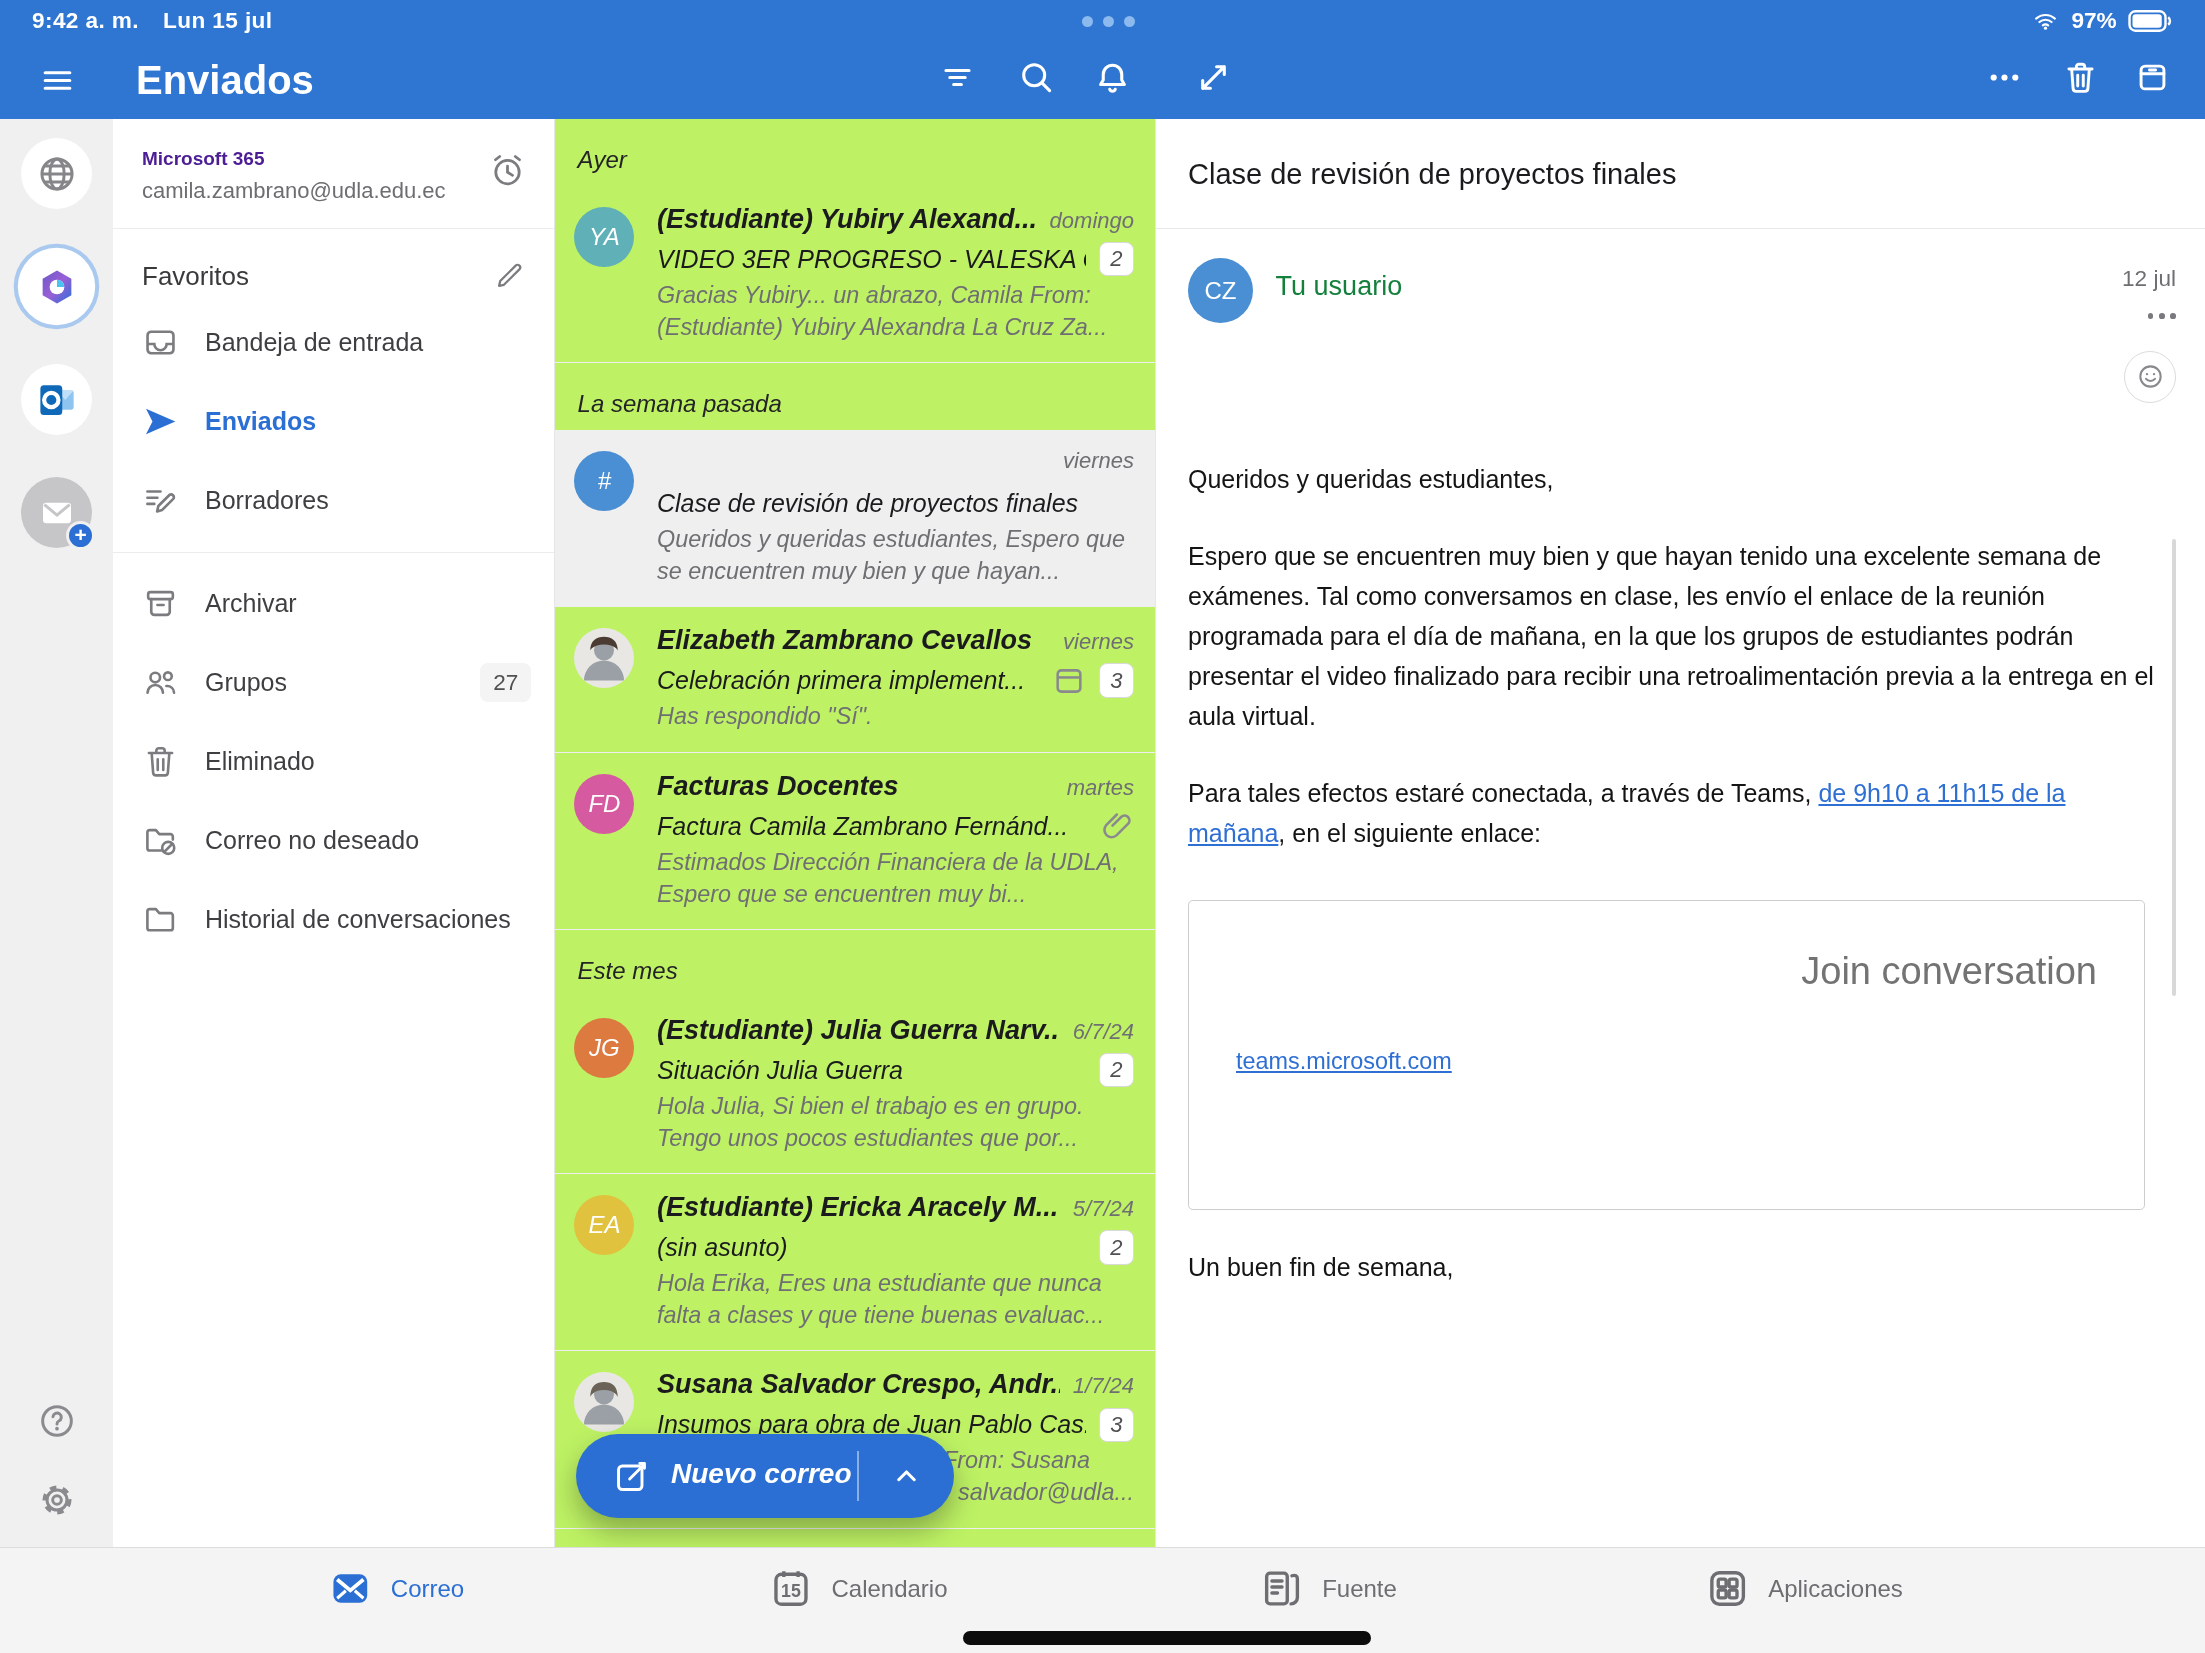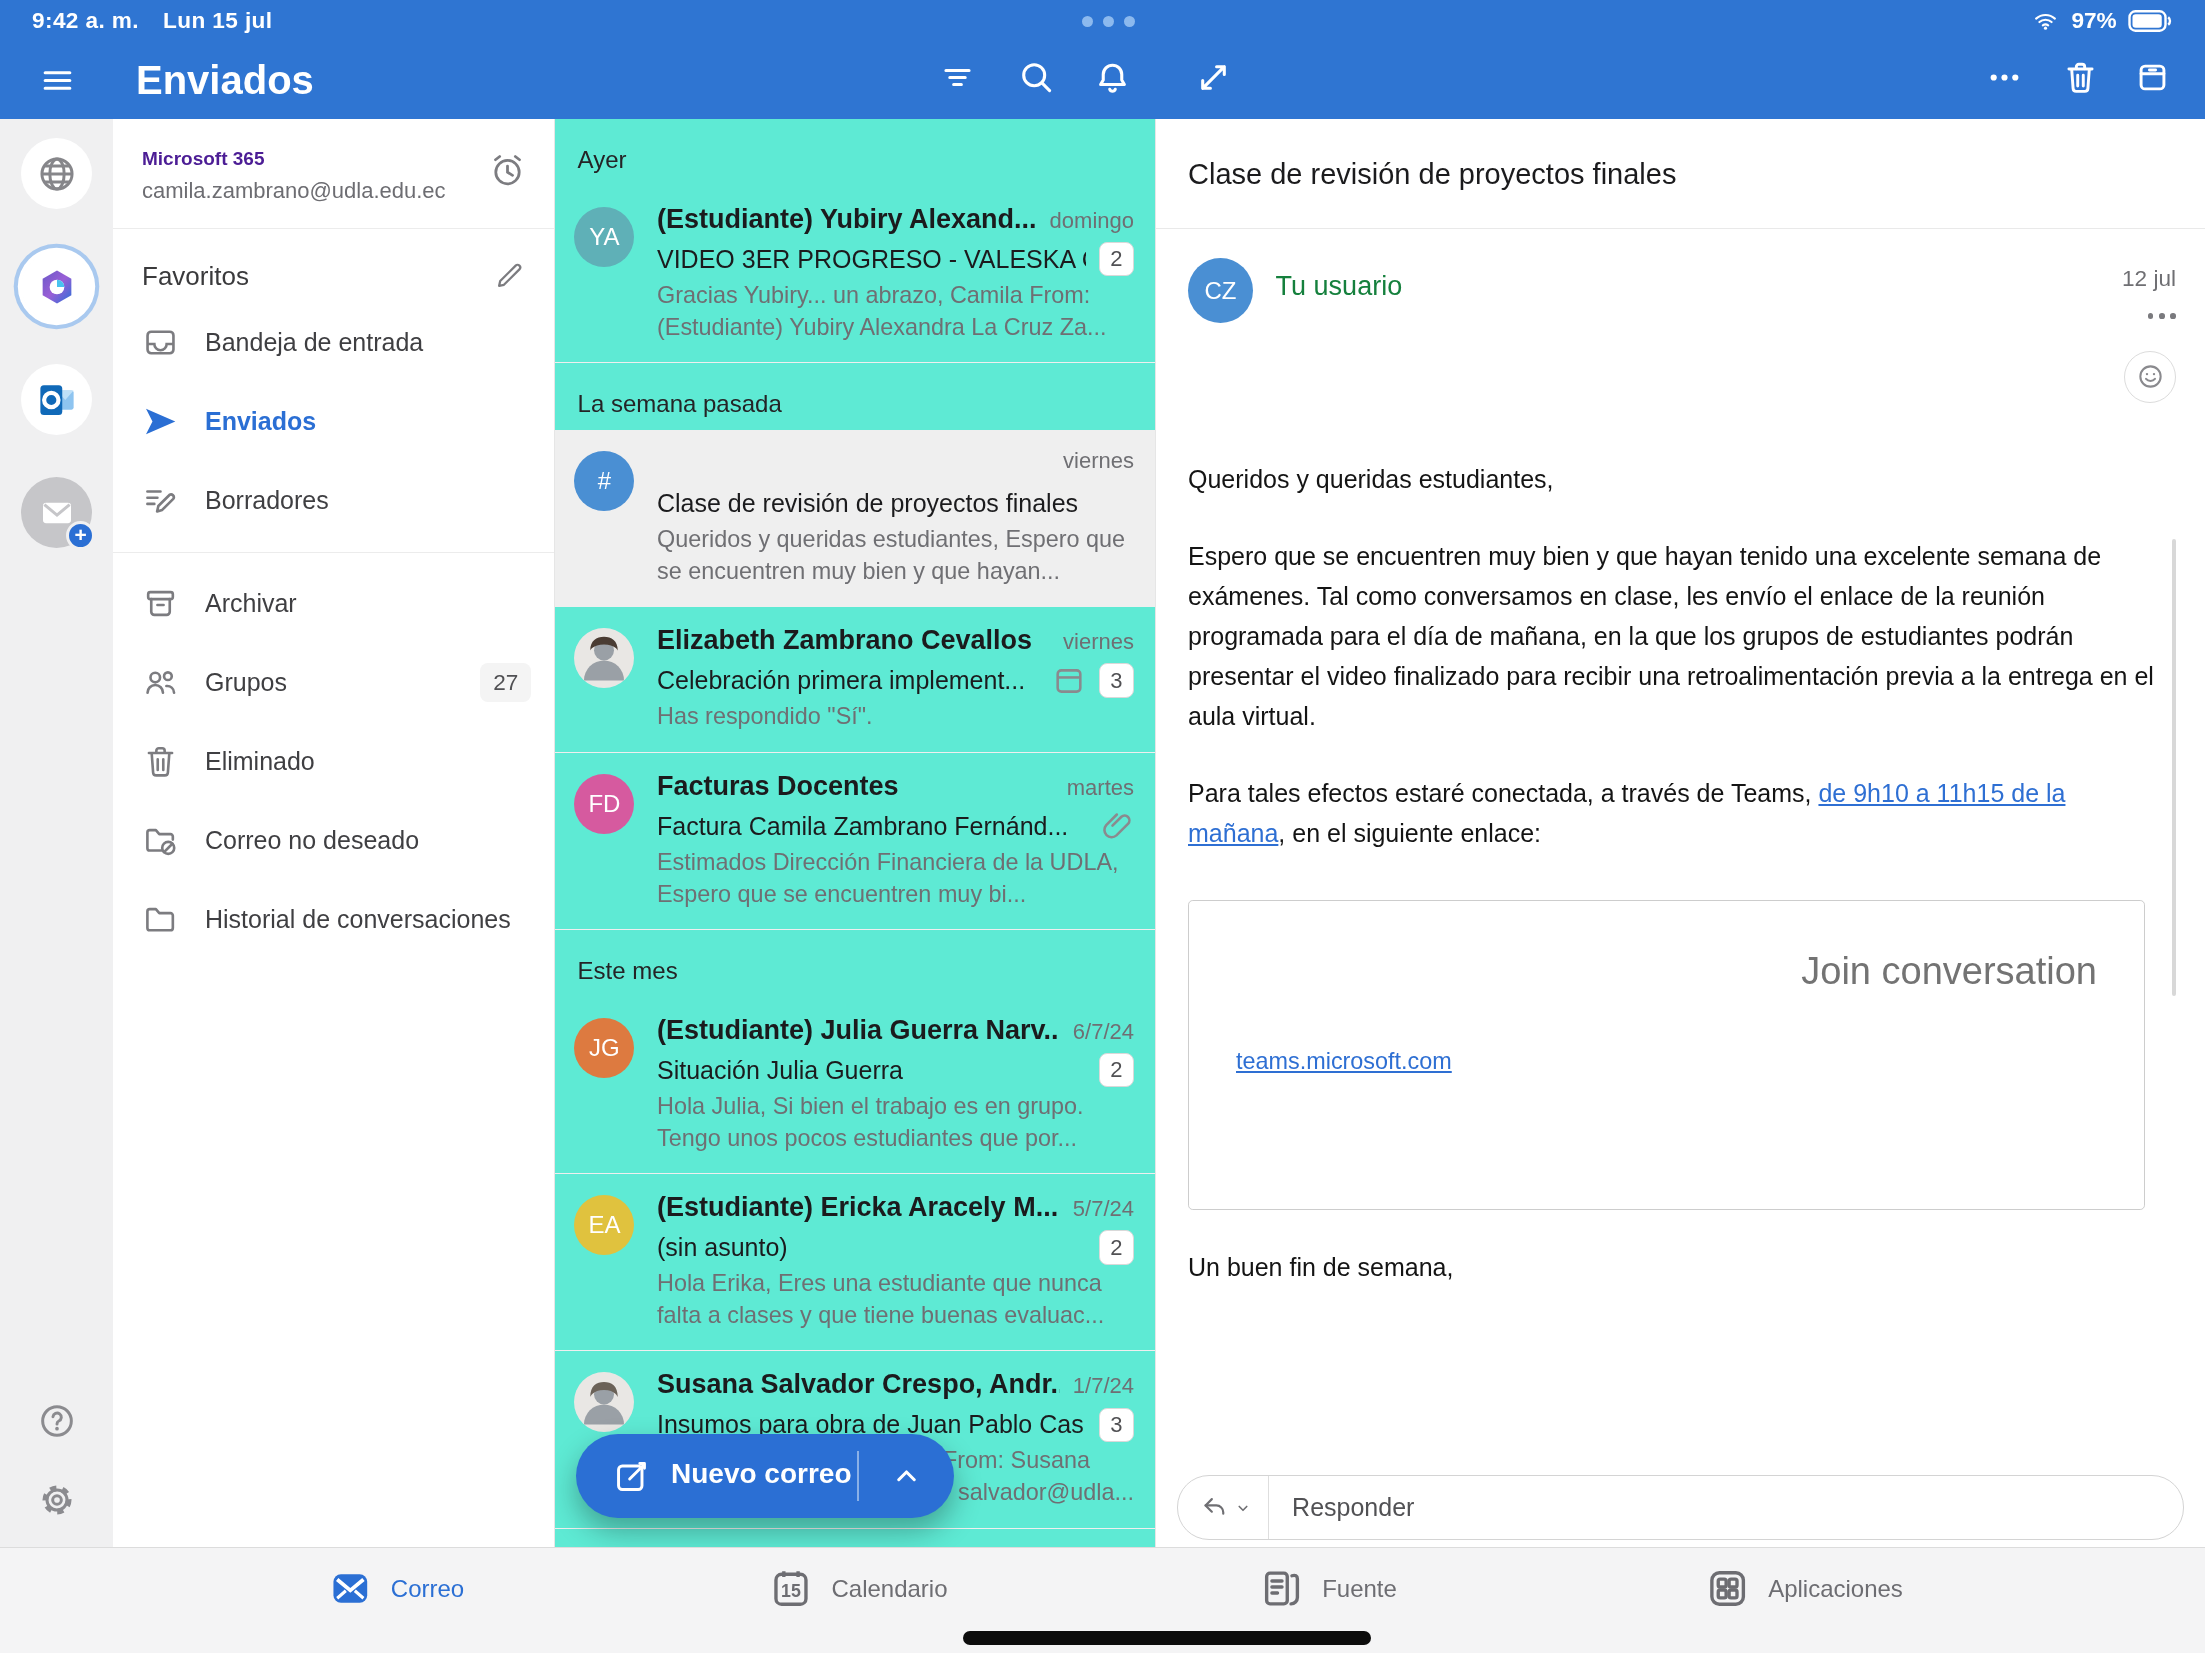--- a/index.html
+++ b/index.html
@@ -43,21 +43,21 @@
   .fav-label { font-size:26px; color:#3a3a3c; }
   .fav-edit { margin-left:auto; width:32px; height:32px; }
   .sitem { display:flex; align-items:center; height:79px; padding:0 22.6px 0 29px; gap:26px; cursor:default; }
   .sitem svg { width:37px; height:37px; flex:none; }
   .sitem .lbl { font-size:25px; color:#3f3f42; }
   .sitem.sel .lbl { color:#2b6fd4; font-weight:600; }
   .sdiv { height:1.6px; background:#ececec; margin:11.3px 0; }
   .count-badge { margin-left:auto; background:#f4f4f4; border-radius:8px; padding:6.5px 13px; font-size:22.6px; color:#505053; }
 
   
-  .list { position:relative; width:601px; flex:none; background:#5eead4; border-right:1.6px solid #e6e6e6; overflow:hidden; }
+  .list { position:relative; width:601px; flex:none; background:#bef264; border-right:1.6px solid #e6e6e6; overflow:hidden;font-style:italic; }
   .section { padding:27.4px 22.6px 11.3px; font-size:24px; color:#242426; }
   .row { position:relative; padding:18px 21px 19.4px 102px; border-bottom:1.6px solid #efefef; }
   .row.sel { background:#efefef; }
   .avatar { position:absolute; left:19.4px; top:21px; width:60px; height:60px; border-radius:50%; color:#fff; font-size:24px; display:flex; align-items:center; justify-content:center; overflow:hidden; }
   .av-teal{background:#5fb0b7;} .av-blue{background:#4a8fd3;} .av-pink{background:#d65a9f;}
   .av-orange{background:#dd7a40;} .av-yellow{background:#e0c23e;} .av-photo{background:#e9e7e4;}
   .av-photo svg{width:60px;height:60px;}
   .r1 { display:flex; align-items:baseline; gap:13px; min-height:36px; }
   .sender { flex:1; font-size:27px; font-weight:700; color:#1b1b1d; white-space:nowrap; overflow:hidden; }
   .rdate { font-size:22px; color:#6f6f73; flex:none; }
@@ -524,34 +524,20 @@
         <div class="card">
           <div class="card-title">Join conversation</div>
           <a class="bluelink card-link">teams.microsoft.com</a>
         </div>
 
         <p class="closing">Un buen fin de semana,</p>
       </div>
 
       <div class="scroll-thumb"></div>
 
-      <div class="replybar">
-        <div class="pill">
-          <div class="pill-icons">
-            <svg viewBox="0 0 24 24" fill="none" stroke="#6f6f73" stroke-width="1.9" stroke-linecap="round" stroke-linejoin="round">
-                <path d="M9.5 4.5 4 10l5.5 5.5"></path>
-                <path d="M4 10h9.5a6 6 0 0 1 6 6v1.2"></path>
-              </svg>
-            <svg class="chev" viewBox="0 0 24 24" fill="none" stroke="#6f6f73" stroke-width="2.2" stroke-linecap="round" stroke-linejoin="round">
-                <path d="M7 10l5 5 5-5"></path>
-              </svg>
-          </div>
-          <input type="text" placeholder="Responder" style="">
-        </div>
-      </div>
     </section>
   </div>
 
   <footer class="tabbar">
     <div class="tab active t-correo">
       <svg viewBox="0 0 24 24">
           <rect x="3" y="4.4" width="18" height="15.2" rx="4" fill="#2b6fd4"></rect>
           <path d="M5 7.2 12 13l7-5.8" fill="none" stroke="#fff" stroke-width="2"></path>
           <path d="M5 17.2l4.6-4M19 17.2l-4.6-4" fill="none" stroke="#fff" stroke-width="1.6"></path>
         </svg>

